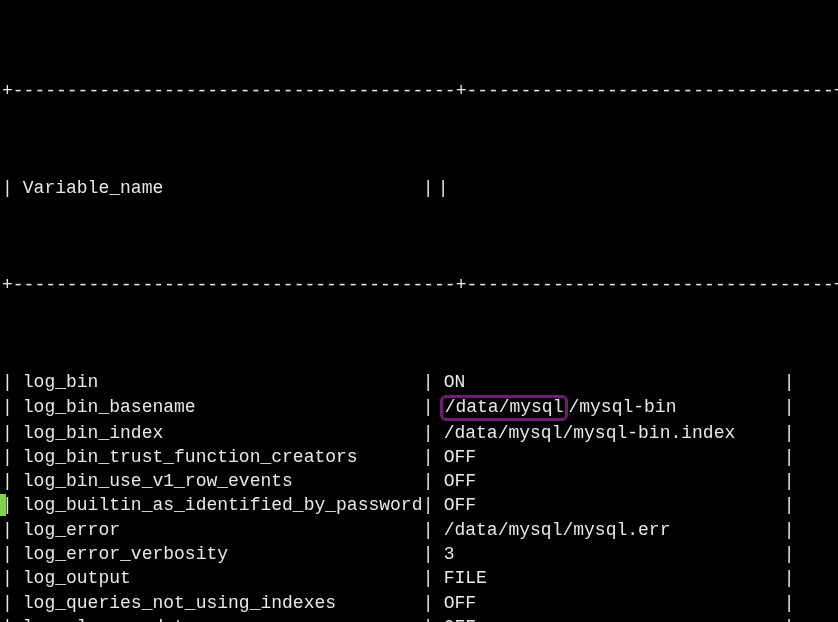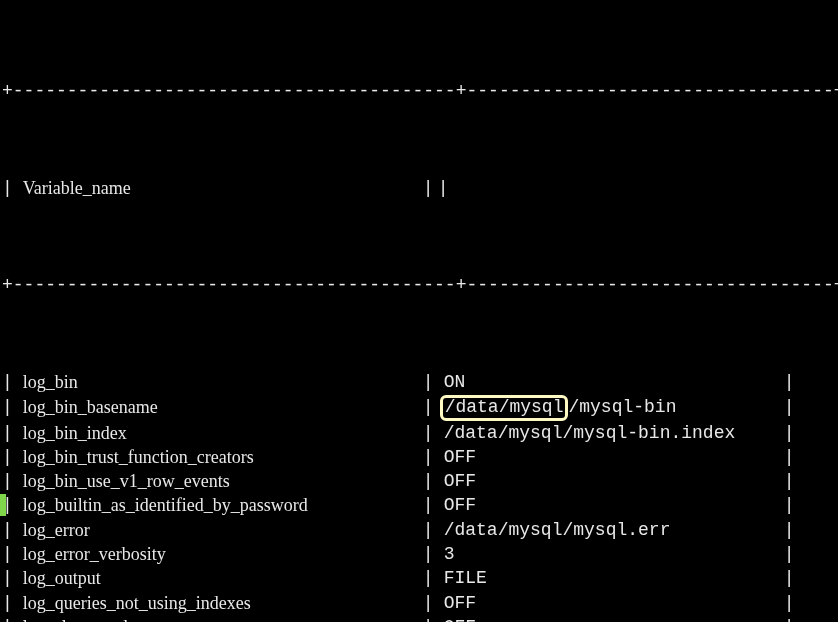--- a/index.html
+++ b/index.html
@@ -22,29 +22,28 @@
     display: flex;
   }
   .pipe {
     color: #e8e8e8;
     padding: 0 4px 0 0;
   }
   .col-name {
     display: inline-block;
     width: 400px;
     padding-left: 6px;
-    font-family: Liberation Serif, serif;
   }
   .col-value {
     display: inline-block;
     padding-left: 6px;
     width: 340px;
   }
   .highlight-box {
-    border: 3px solid #fef9c3;
+    border: 3px solid #701a75;
     border-radius: 6px;
     padding: 0 2px;
     margin-left: -4px;
     display: inline-block;
     line-height: 1.1;
     text-align: center;
   }
   .dashline {
     letter-spacing: 0;
   }

